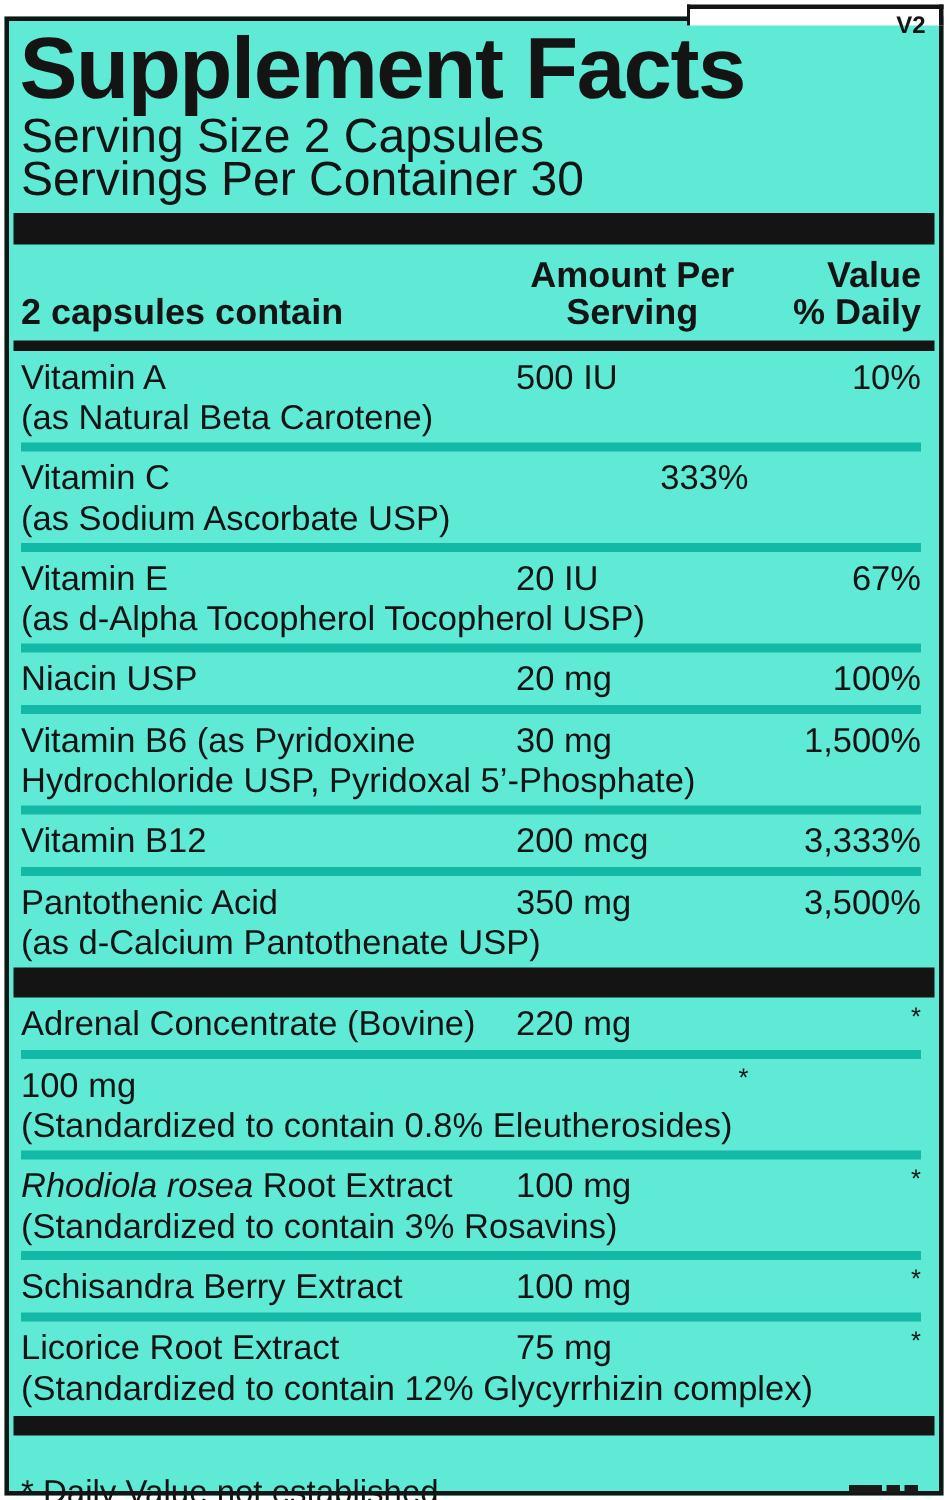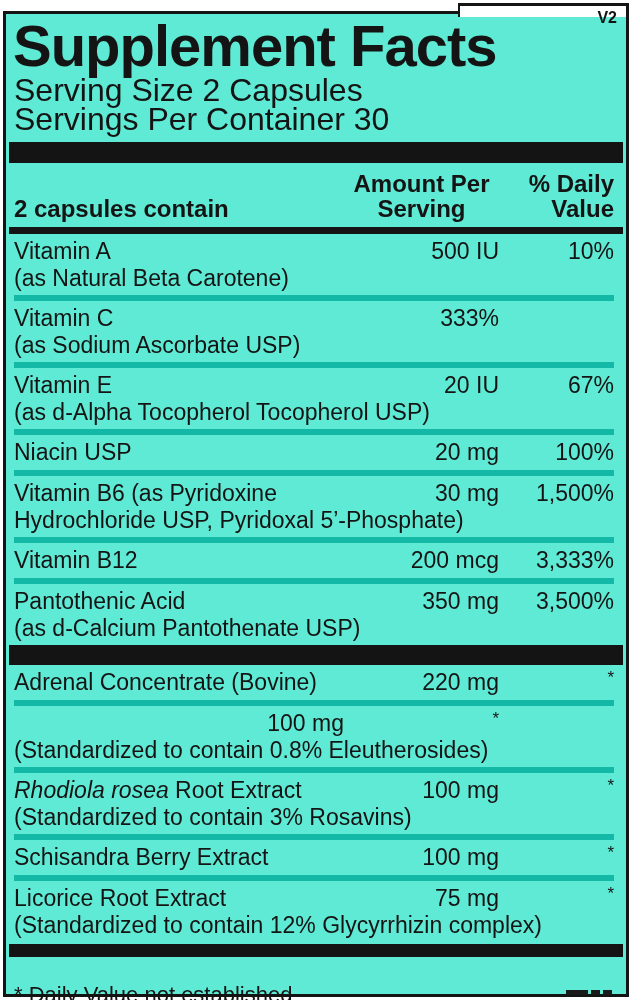--- a/index.html
+++ b/index.html
@@ -73,21 +73,21 @@
   .row {
     font-size: 23px;
     line-height: 28px;
     padding: 3px 0 4px;
   }
   .row + .row { border-top: 6px solid #14b8a6; }
   .row-main {
     display: grid;
     grid-template-columns: 1fr 155px 115px;
   }
-  .cell.amt { text-align: right; }
+  .cell.amt { text-align: left; }
   .cell.dv  { text-align: right; }
   .cell.dv.star {
     font-size: 17px;
     line-height: 14px;
     padding-top: 3px;
   }
   .detail {
     line-height: 26px;
     white-space: nowrap;
   }
@@ -131,22 +131,22 @@
 
     <div class="bar bar-thick"></div>
 
     <div class="head-row">
       <div class="hc head-name">2 capsules contain</div>
       <div class="head-amt">
         <span class="hc">Amount Per</span>
         <span class="hc">Serving</span>
       </div>
       <div class="head-dv">
+        <span class="hc">Value</span>
         <span class="hc">% Daily</span>
-        <span class="hc">Value</span>
       </div>
     </div>
 
     <div class="bar bar-med"></div>
 
     <div id="section1">
         <div class="row">
           <div class="row-main">
             <div class="cell name">Vitamin A</div>
             <div class="cell amt">500 IU</div>

